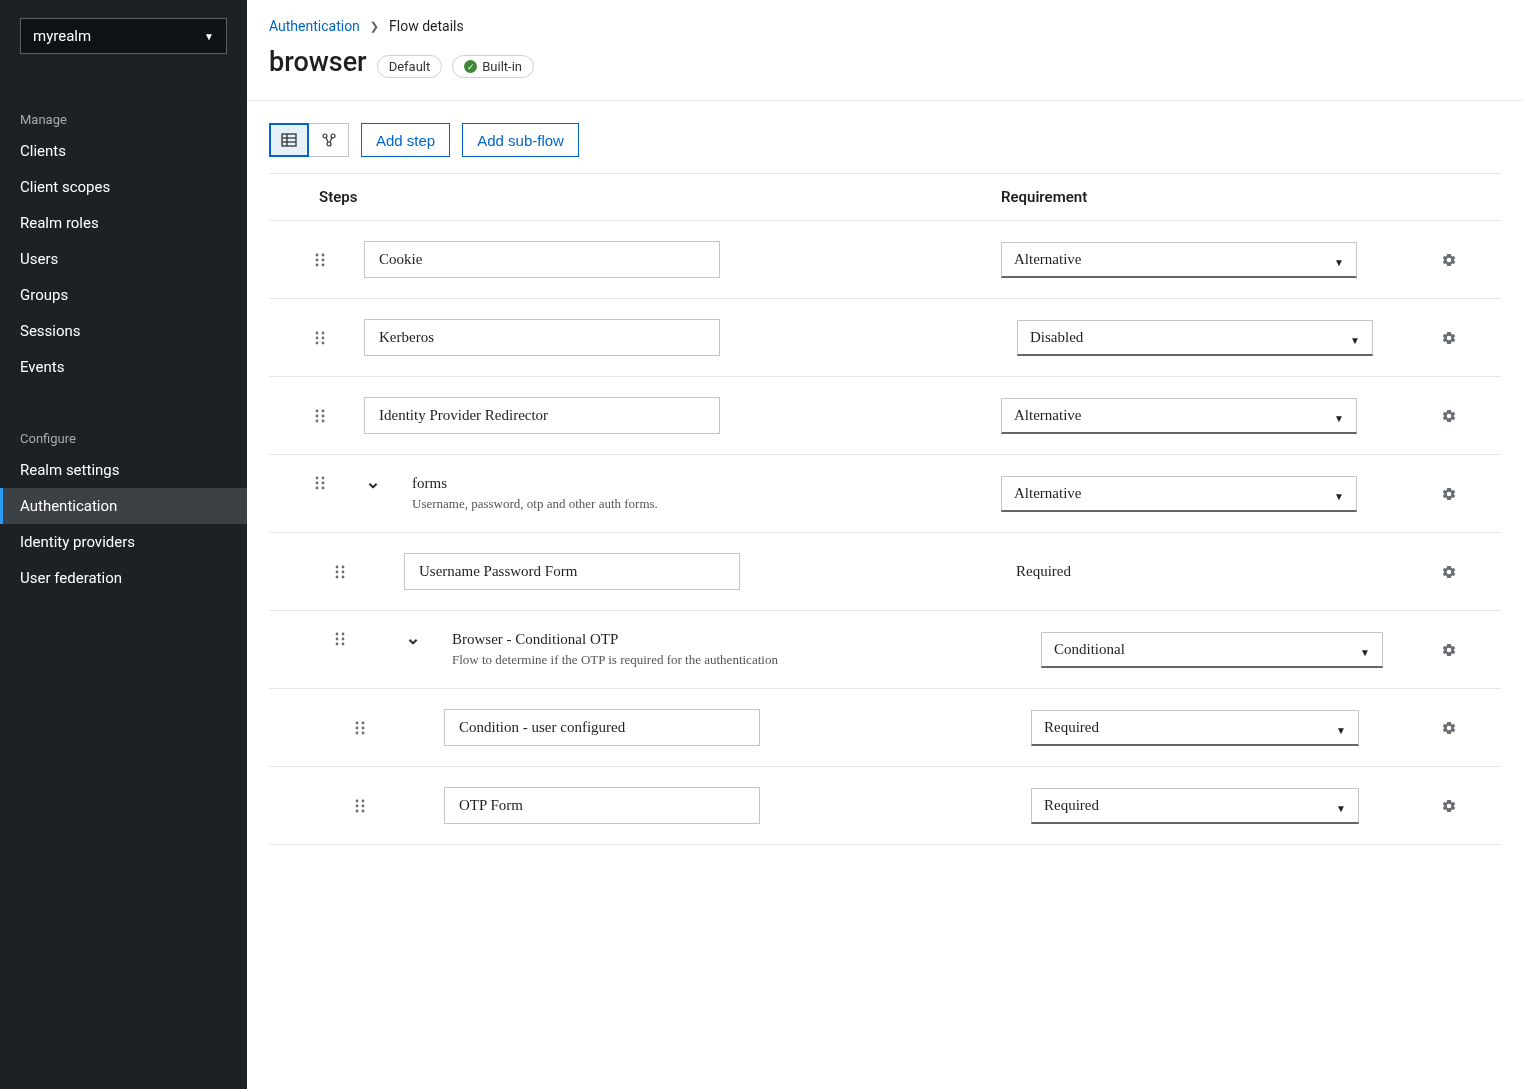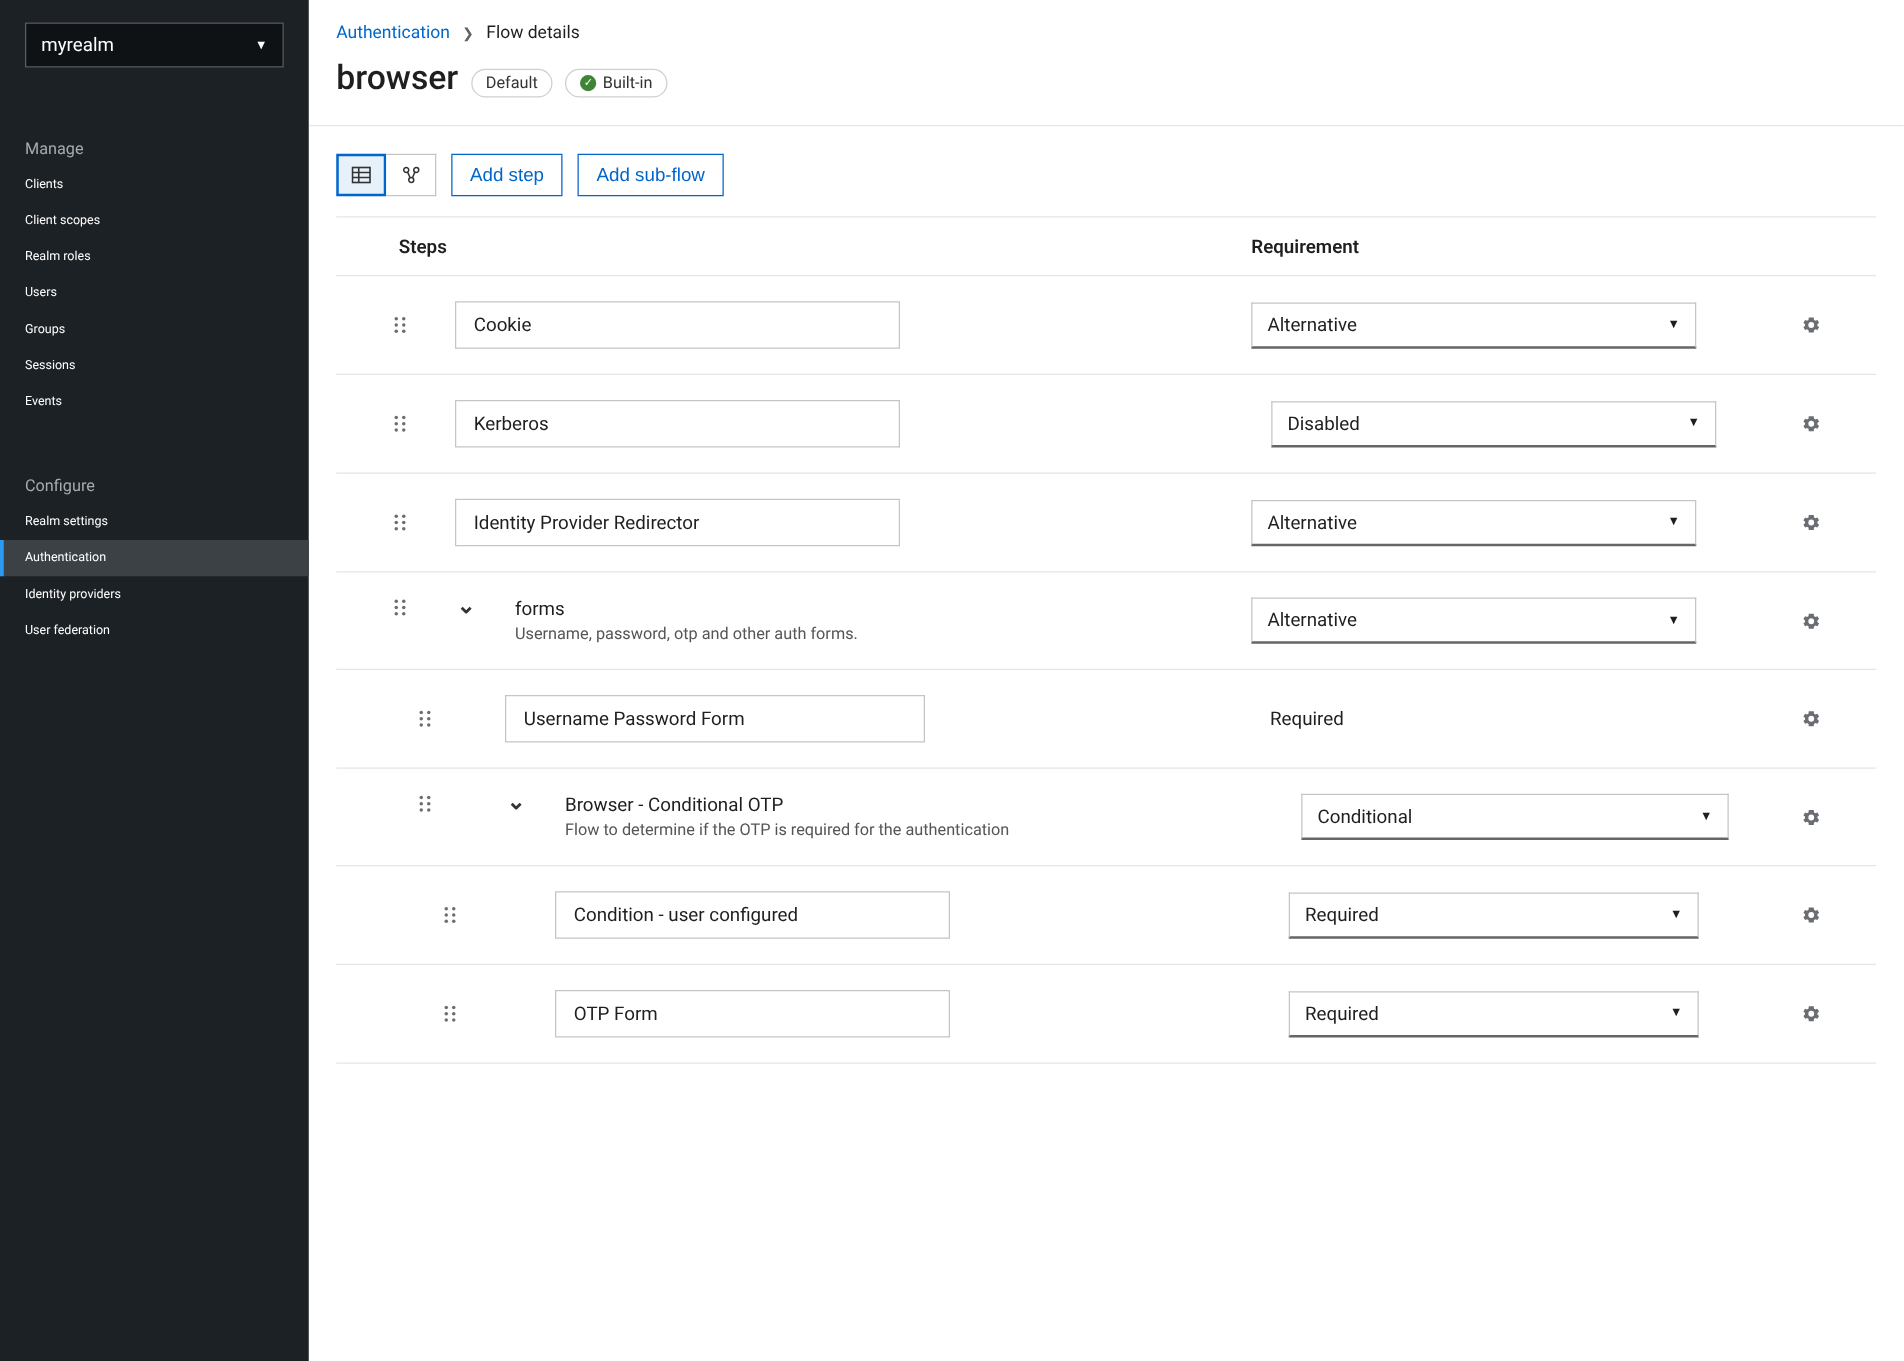--- a/index.html
+++ b/index.html
@@ -38,21 +38,21 @@
   .nav-section {
     margin-top: 40px;
   }
   .nav-section-title {
     font-size: 13px;
     color: #a7abad;
     padding: 6px 20px 6px 20px;
   }
   .nav-item {
     padding: 9px 20px;
-    font-size: 10px;
+    font-size: 15px;
     color: #fff;
     cursor: pointer;
   }
   .nav-item.active {
     background: #3c4146;
     border-left: 3px solid #2b9af3;
     padding-left: 17px;
   }
   
   .main {
@@ -148,20 +148,21 @@
   }
   .col-steps { padding-left: 50px; flex: 1; }
   .col-req { width: 440px; }
   .col-actions { width: 60px; }
 
   .flow-row {
     display: flex;
     align-items: center;
     padding: 20px 0;
     border-bottom: 1px solid #e5e5e5;
+    font-family: Liberation Serif, serif;
   }
   .drag-handle {
     width: 20px;
     color: #6a6e73;
     cursor: grab;
     font-size: 14px;
     letter-spacing: -3px;
     line-height: 1;
     user-select: none;
   }
@@ -177,21 +178,21 @@
   .step-desc { font-size: 13px; color: #555; margin-top: 4px; }
   .req-cell { width: 440px; }
   .req-select {
     width: 356px;
     border: 1px solid #c5c5c5;
     border-bottom: 2px solid #666;
     padding: 8px 12px;
     background: #fff;
     display: flex;
     justify-content: space-between;
-    align-items: center;
+    align-items: flex-end;
     cursor: pointer;
     font-size: 15px;
   }
   .req-static { font-size: 15px; }
   .gear {
     width: 60px;
     text-align: center;
     color: #6a6e73;
     cursor: pointer;
   }

